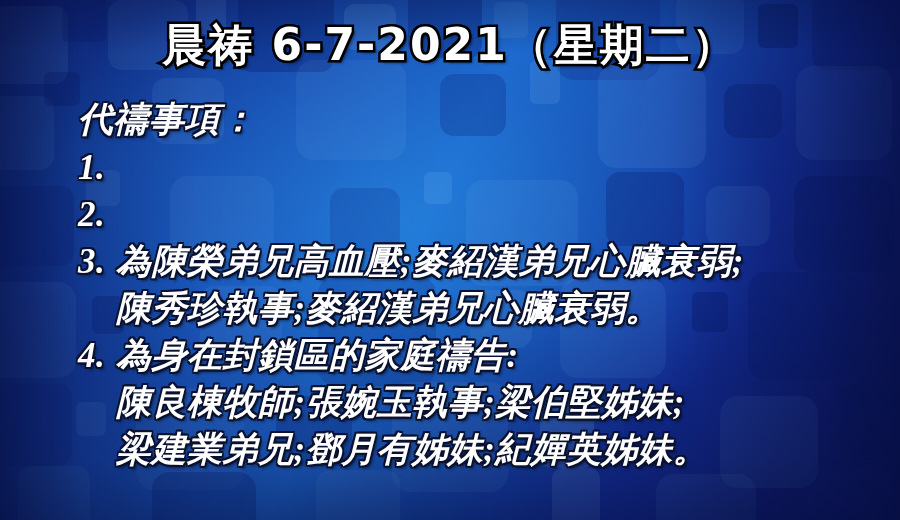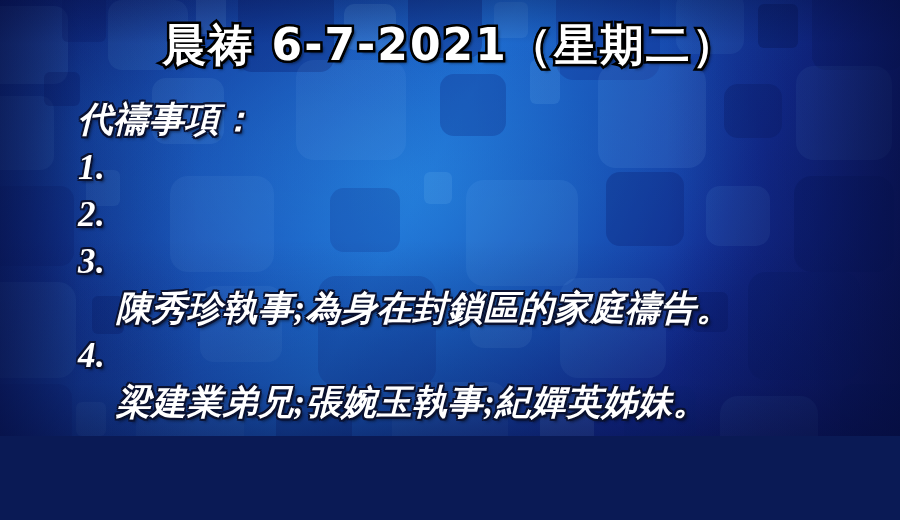--- a/index.html
+++ b/index.html
@@ -5,21 +5,21 @@
 <style>
   html, body {
     margin: 0;
     padding: 0;
     background: #0a1a55;
   }
 
   .slide {
     position: relative;
     width: 900px;
-    height: 436px;
+    height: 520px;
     overflow: hidden;
     font-family: "Liberation Serif", "DejaVu Serif", serif;
     
     background:
       radial-gradient(ellipse 520px 380px at 44% 42%, rgba(40,140,225,0.60) 0%, rgba(30,110,205,0.35) 42%, rgba(20,60,170,0.05) 72%, rgba(10,30,120,0) 100%),
       radial-gradient(ellipse 360px 260px at 12% 30%, rgba(25,95,195,0.40) 0%, rgba(18,55,160,0.10) 60%, rgba(10,30,120,0) 100%),
       linear-gradient(118deg, #0d2272 0%, #12328f 16%, #1a54bb 34%, #1e6bd2 46%, #1750b5 58%, #132d96 74%, #101f76 88%, #0d1a63 100%);
   }
 
   
@@ -193,29 +193,35 @@
       <div class="line">
         <span class="marker">1.</span>
       </div>
 
       <div class="line">
         <span class="marker">2.</span>
       </div>
 
       <div class="line">
         <span class="marker">3.</span>
+        <span class="txt">為陳榮弟兄高血壓;麥紹漢弟兄心臟衰弱;</span>
       </div>
       <div class="line">
         <span class="marker blank">0.</span>
-        <span class="txt">陳秀珍執事;為身在封鎖區的家庭禱告。</span>
+        <span class="txt">陳秀珍執事;麥紹漢弟兄心臟衰弱。</span>
       </div>
 
       <div class="line">
         <span class="marker">4.</span>
+        <span class="txt">為身在封鎖區的家庭禱告:</span>
       </div>
       <div class="line">
         <span class="marker blank">0.</span>
-        <span class="txt">梁建業弟兄;張婉玉執事;紀嬋英姊妹。</span>
+        <span class="txt">陳良棟牧師;張婉玉執事;梁伯堅姊妹;</span>
+      </div>
+      <div class="line">
+        <span class="marker blank">0.</span>
+        <span class="txt">梁建業弟兄;鄧月有姊妹;紀嬋英姊妹。</span>
       </div>
 
     </div>
   </div>
 </div>
 
 </body></html>

